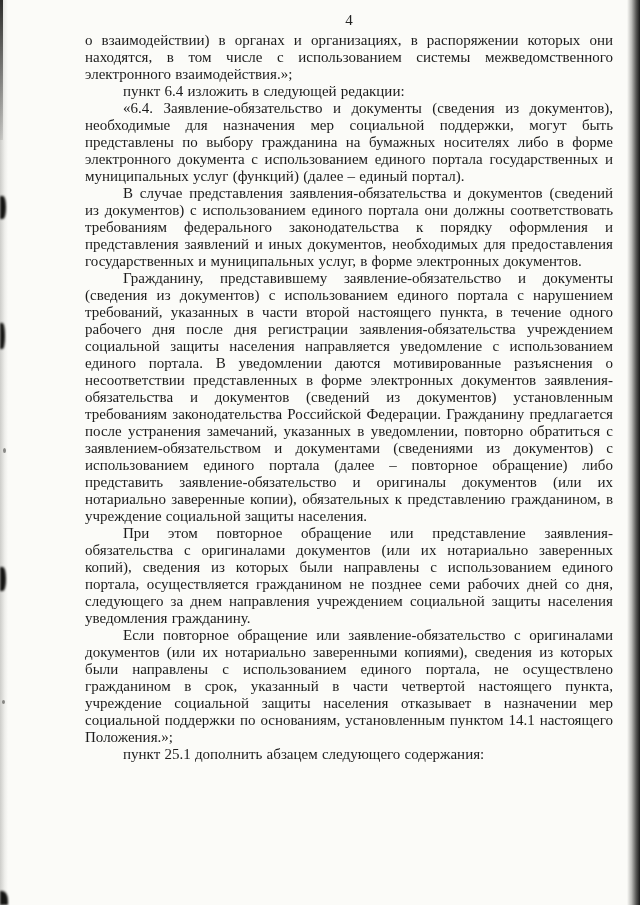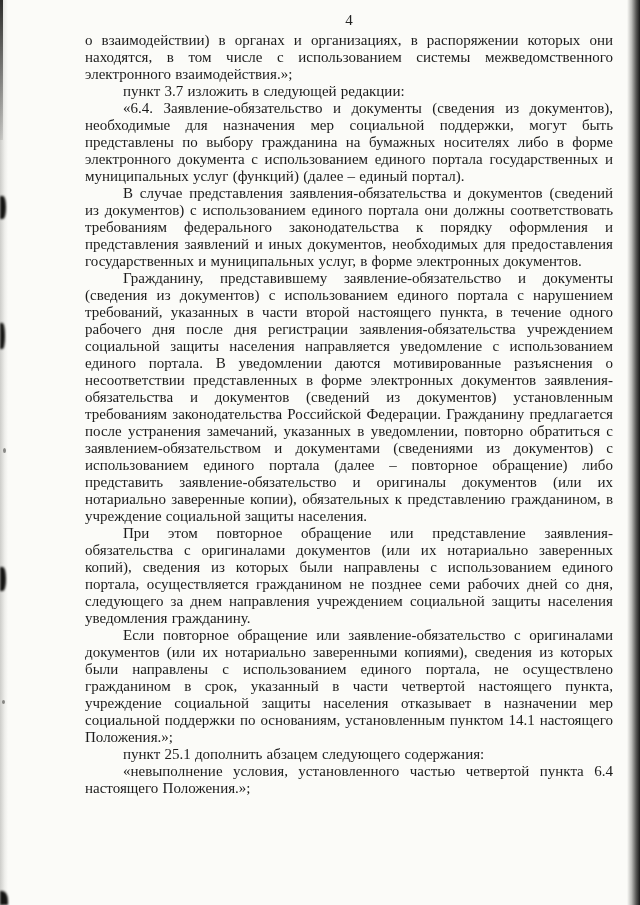--- a/index.html
+++ b/index.html
@@ -109,23 +109,22 @@
   <div class="smudge s3"></div>
   <div class="smudge s4"></div>
   <div class="speck k1"></div>
   <div class="speck k2"></div>
   <div class="edge-right"></div>
 
   <div class="page-number">4</div>
 
   <div class="text-block">
     <p class="no-indent">о взаимодействии) в органах и организациях, в распоряжении которых они находятся, в том числе с использованием системы межведомственного электронного взаимодействия.»;</p>
-    <p>пункт 3.7 изложить в следующей редакции:</p>
+    <p>пункт 6.4 изложить в следующей редакции:</p>
     <p>«6.4. Заявление-обязательство и документы (сведения из документов), необходимые для назначения мер социальной поддержки, могут быть представлены по выбору гражданина на бумажных носителях либо в форме электронного документа с использованием единого портала государственных и муниципальных услуг (функций) (далее – единый портал).</p>
     <p>В случае представления заявления-обязательства и документов (сведений из документов) с использованием единого портала они должны соответствовать требованиям федерального законодательства к порядку оформления и представления заявлений и иных документов, необходимых для предоставления государственных и муниципальных услуг, в форме электронных документов.</p>
     <p>Гражданину, представившему заявление-обязательство и документы (сведения из документов) с использованием единого портала с нарушением требований, указанных в части второй настоящего пункта, в течение одного рабочего дня после дня регистрации заявления-обязательства учреждением социальной защиты населения направляется уведомление с использованием единого портала. В уведомлении даются мотивированные разъяснения о несоответствии представленных в форме электронных документов заявления-обязательства и документов (сведений из документов) установленным требованиям законодательства Российской Федерации. Гражданину предлагается после устранения замечаний, указанных в уведомлении, повторно обратиться с заявлением-обязательством и документами (сведениями из документов) с использованием единого портала (далее – повторное обращение) либо представить заявление-обязательство и оригиналы документов (или их нотариально заверенные копии), обязательных к представлению гражданином, в учреждение социальной защиты населения.</p>
     <p>При этом повторное обращение или представление заявления-обязательства с оригиналами документов (или их нотариально заверенных копий), сведения из которых были направлены с использованием единого портала, осуществляется гражданином не позднее семи рабочих дней со дня, следующего за днем направления учреждением социальной защиты населения уведомления гражданину.</p>
     <p>Если повторное обращение или заявление-обязательство с оригиналами документов (или их нотариально заверенными копиями), сведения из которых были направлены с использованием единого портала, не осуществлено гражданином в срок, указанный в части четвертой настоящего пункта, учреждение социальной защиты населения отказывает в назначении мер социальной поддержки по основаниям, установленным пунктом 14.1 настоящего Положения.»;</p>
     <p>пункт 25.1 дополнить абзацем следующего содержания:</p>
-    <p>«невыполнение условия, установленного частью четвертой пункта 6.4 настоящего Положения.»;</p>
   </div>
 
 </div>
 
 </body></html>

